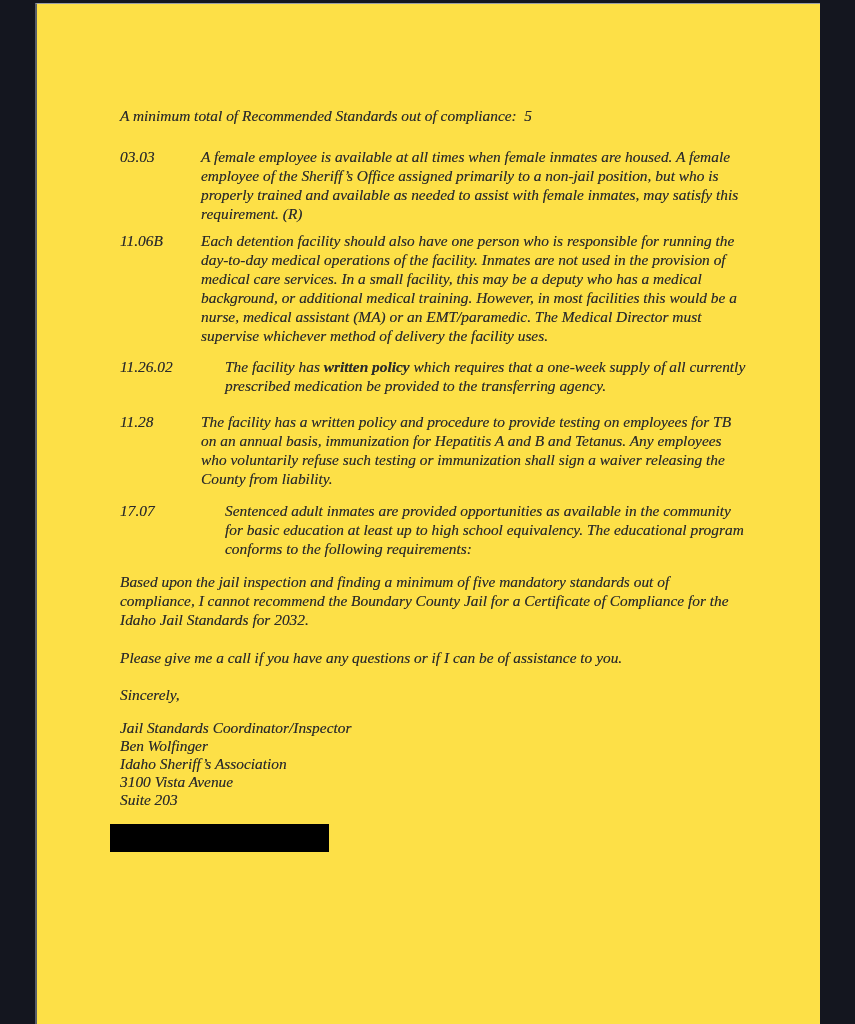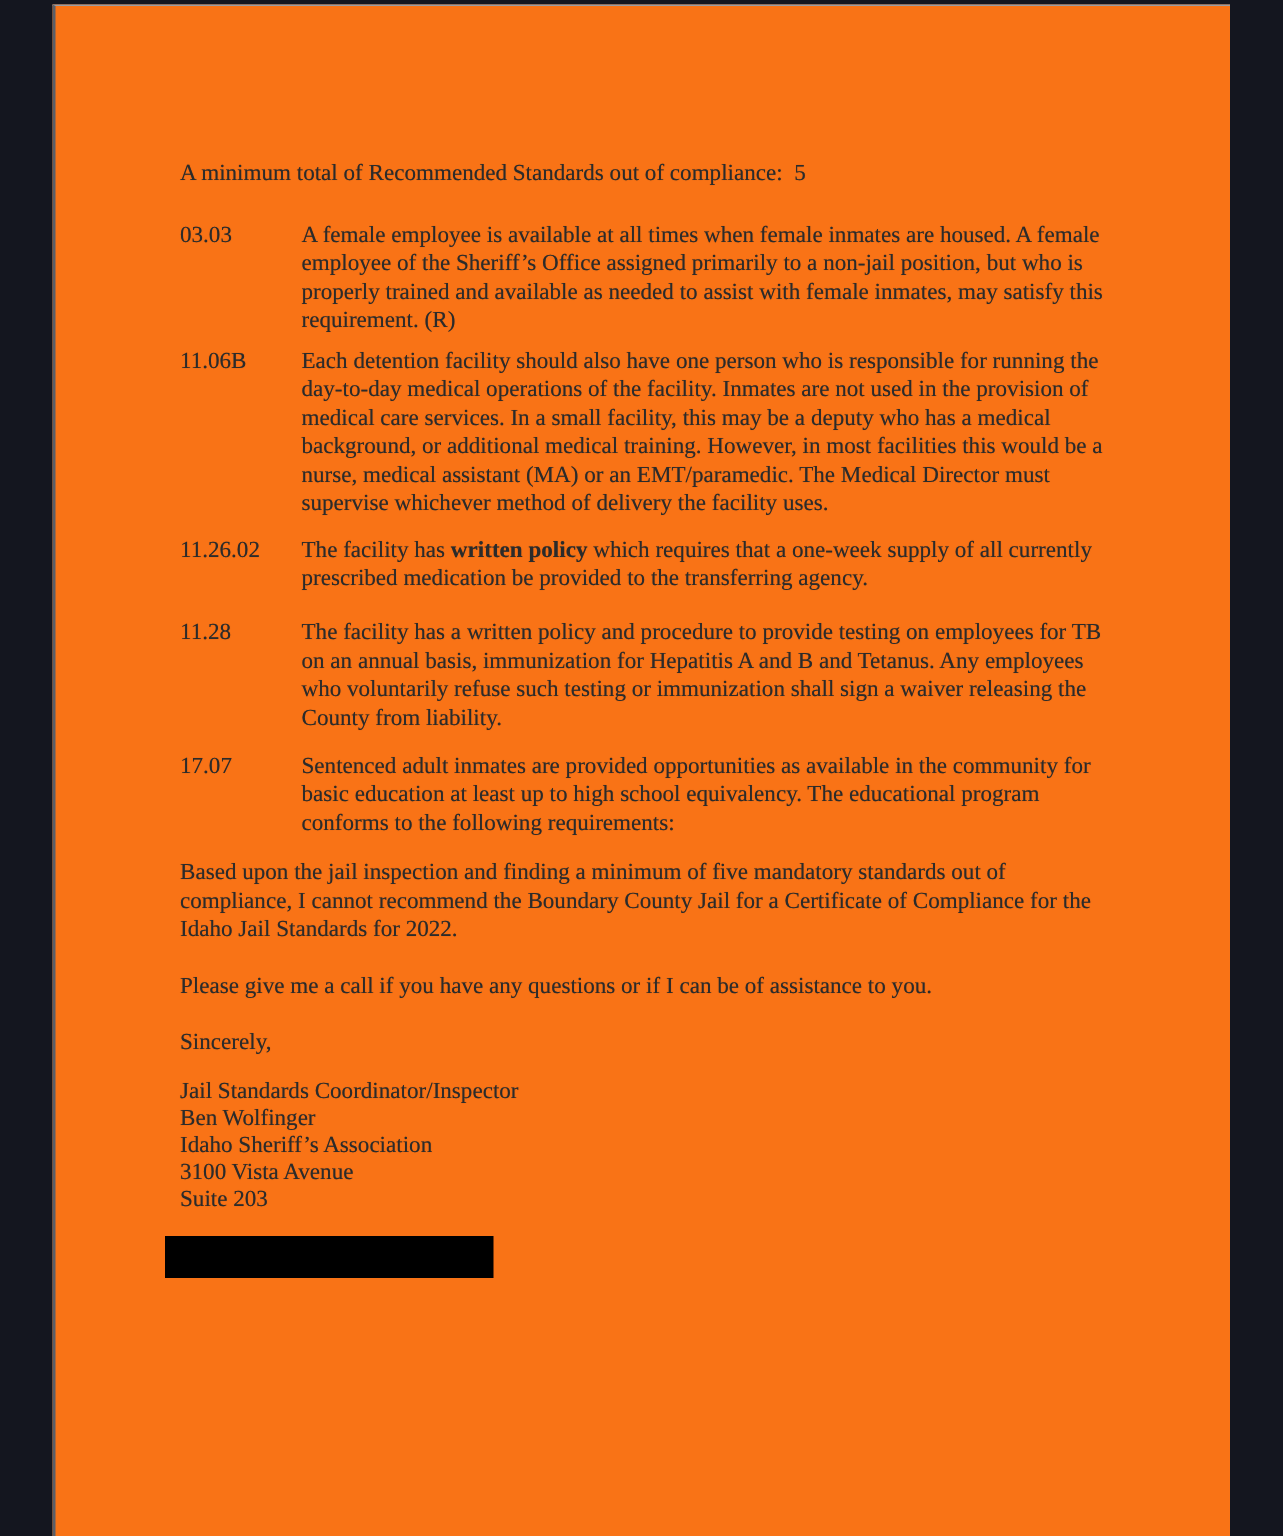--- a/index.html
+++ b/index.html
@@ -13,23 +13,24 @@
     overflow: hidden;
     position: relative;
     font-family: "Liberation Serif", serif;
   }
   .page {
     position: absolute;
     left: 35px;
     top: 3px;
     width: 783px;
     height: 1021px;
-    background: #f97316;
+    background: #fde047;
     border-left: 2px solid #5a5f68;
     border-top: 1px solid #9a9ea6;
+    font-style: italic;
   }
   .content {
     position: relative;
     padding: 102px 74px 0 83px;
     color: #2b2b2b;
     font-size: 15.4px;
     line-height: 19px;
   }
   .content p { margin: 0; white-space: pre-wrap; }
   .header-line { margin: 0; white-space: pre-wrap; }
@@ -73,36 +74,36 @@
     <div class="section" style="margin-top:22px;">
       <span class="sec-num">03.03</span>
       <span class="sec-text">A female employee is available at all times when female inmates are housed. A female employee of the Sheriff’s Office assigned primarily to a non-jail position, but who is properly trained and available as needed to assist with female inmates, may satisfy this requirement. (R)</span>
     </div>
 
     <div class="section" style="margin-top:8px;justify-content:flex-end;">
       <span class="sec-num">11.06B</span>
       <span class="sec-text">Each detention facility should also have one person who is responsible for running the day-to-day medical operations of the facility. Inmates are not used in the provision of medical care services. In a small facility, this may be a deputy who has a medical background, or additional medical training. However, in most facilities this would be a nurse, medical assistant (MA) or an EMT/paramedic. The Medical Director must supervise whichever method of delivery the facility uses.</span>
     </div>
 
-    <div class="section" style="margin-top:12px;">
+    <div class="section" style="margin-top:12px;gap:24px;">
       <span class="sec-num">11.26.02</span>
       <span class="sec-text"><span>The facility has </span><b>written policy</b><span> which requires that a one-week supply of all currently prescribed medication be provided to the transferring agency.</span></span>
     </div>
 
     <div class="section" style="margin-top:17px;justify-content:center;">
       <span class="sec-num">11.28</span>
       <span class="sec-text">The facility has a written policy and procedure to provide testing on employees for TB on an annual basis, immunization for Hepatitis A and B and Tetanus. Any employees who voluntarily refuse such testing or immunization shall sign a waiver releasing the County from liability.</span>
     </div>
 
-    <div class="section" style="margin-top:13px;">
+    <div class="section" style="margin-top:13px;gap:24px;">
       <span class="sec-num">17.07</span>
       <span class="sec-text">Sentenced adult inmates are provided opportunities as available in the community for basic education at least up to high school equivalency. The educational program conforms to the following requirements:</span>
     </div>
 
-    <p class="para" style="margin-top:14px;">Based upon the jail inspection and finding a minimum of five mandatory standards out of compliance, I cannot recommend the Boundary County Jail for a Certificate of Compliance for the Idaho Jail Standards for 2022.</p>
+    <p class="para" style="margin-top:14px;">Based upon the jail inspection and finding a minimum of five mandatory standards out of compliance, I cannot recommend the Boundary County Jail for a Certificate of Compliance for the Idaho Jail Standards for 2032.</p>
 
     <p class="para" style="margin-top:19px;">Please give me a call if you have any questions or if I can be of assistance to you.</p>
 
     <p class="para" style="margin-top:18px;">Sincerely,</p>
 
     <div class="sig">
       <p>Jail Standards Coordinator/Inspector</p>
       <p>Ben Wolfinger</p>
       <p>Idaho Sheriff’s Association</p>
       <p>3100 Vista Avenue</p>

